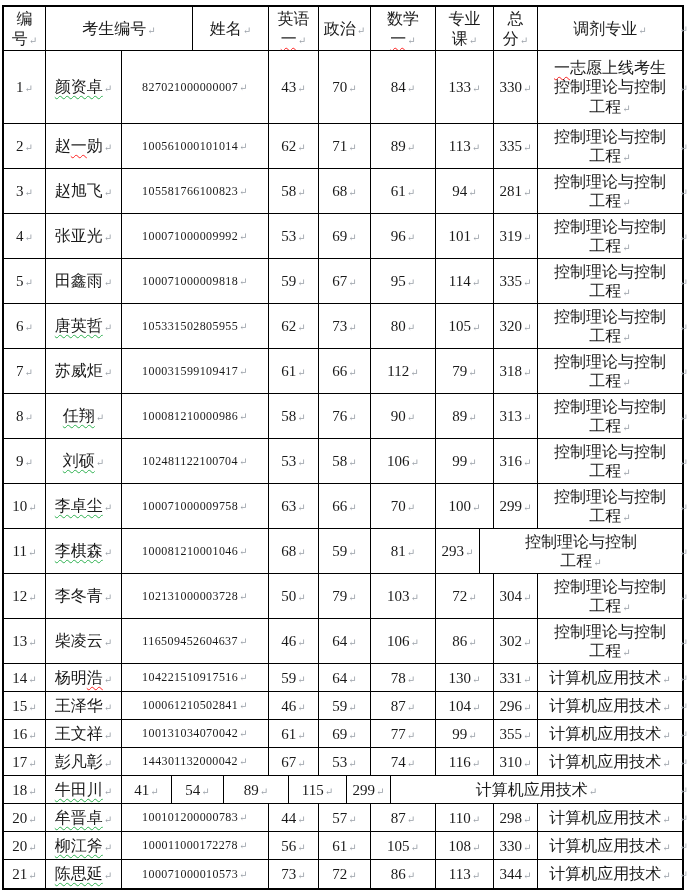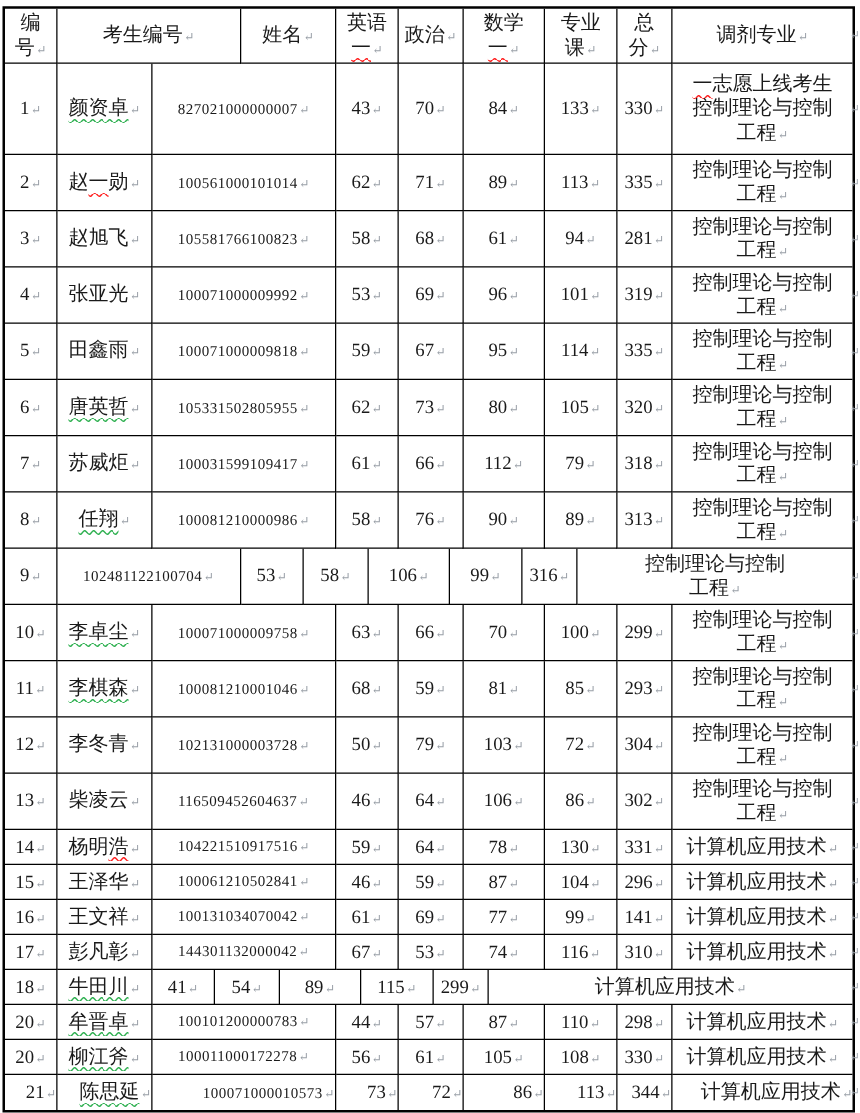--- a/index.html
+++ b/index.html
@@ -22,21 +22,21 @@
     color:#a7adb5;font-size:10px;pointer-events:none;
   }
   .cell{
     box-sizing:border-box;
     border-right:1px solid #000;border-bottom:1px solid #000;
     display:flex;align-items:center;justify-content:center;
     text-align:center;overflow:hidden;
     font-size:16px;line-height:1.2;
   }
   .cell:last-child{border-right:none;}
-  .row:last-child .cell{border-bottom:none;justify-content:flex-end;}
+  .row:last-child .cell{border-bottom:none;}
   .c0{width:42px;}
   .c1{width:76px;}
   .c2{width:147px;}
   .c3{width:50px;}
   .c4{width:52px;}
   .c5{width:65px;}
   .c6{width:58px;}
   .c7{width:44px;}
   .c8{flex:1;}
   .r-head{height:44px;}
@@ -352,20 +352,23 @@
     <div class="cell c8">
       <span class="cw"><span class="t-text">控制理论与控制
 工程</span><span class="pmark"></span></span>
     </div>
   </div>
 
   <div class="row r-mid" data-mark="green">
     <div class="cell c0">
       <span class="cw num"><span>9</span><span class="pmark"></span></span>
     </div>
+    <div class="cell c1">
+      <span class="cw"><span class="name-seg"></span><span class="name-marked">刘硕</span><span class="name-seg"></span><span class="pmark"></span></span>
+    </div>
     <div class="cell c2">
       <span class="cw idnum"><span>102481122100704</span><span class="pmark"></span></span>
     </div>
     <div class="cell c3">
       <span class="cw num"><span>53</span><span class="pmark"></span></span>
     </div>
     <div class="cell c4">
       <span class="cw num"><span>58</span><span class="pmark"></span></span>
     </div>
     <div class="cell c5">
@@ -426,23 +429,20 @@
     </div>
     <div class="cell c3">
       <span class="cw num"><span>68</span><span class="pmark"></span></span>
     </div>
     <div class="cell c4">
       <span class="cw num"><span>59</span><span class="pmark"></span></span>
     </div>
     <div class="cell c5">
       <span class="cw num"><span>81</span><span class="pmark"></span></span>
     </div>
-    <div class="cell c6">
-      <span class="cw num"><span>85</span><span class="pmark"></span></span>
-    </div>
     <div class="cell c7">
       <span class="cw num"><span>293</span><span class="pmark"></span></span>
     </div>
     <div class="cell c8">
       <span class="cw"><span class="t-text">控制理论与控制
 工程</span><span class="pmark"></span></span>
     </div>
   </div>
 
   <div class="row r-mid" data-mark="none">
@@ -583,21 +583,21 @@
     <div class="cell c4">
       <span class="cw num"><span>69</span><span class="pmark"></span></span>
     </div>
     <div class="cell c5">
       <span class="cw num"><span>77</span><span class="pmark"></span></span>
     </div>
     <div class="cell c6">
       <span class="cw num"><span>99</span><span class="pmark"></span></span>
     </div>
     <div class="cell c7">
-      <span class="cw num"><span>141</span><span class="pmark"></span></span>
+      <span class="cw num"><span>355</span><span class="pmark"></span></span>
     </div>
     <div class="cell c8">
       <span class="cw"><span class="t-text">计算机应用技术</span><span class="pmark"></span></span>
     </div>
   </div>
 
   <div class="row r-short" data-mark="none">
     <div class="cell c0">
       <span class="cw num"><span>17</span><span class="pmark"></span></span>
     </div>

